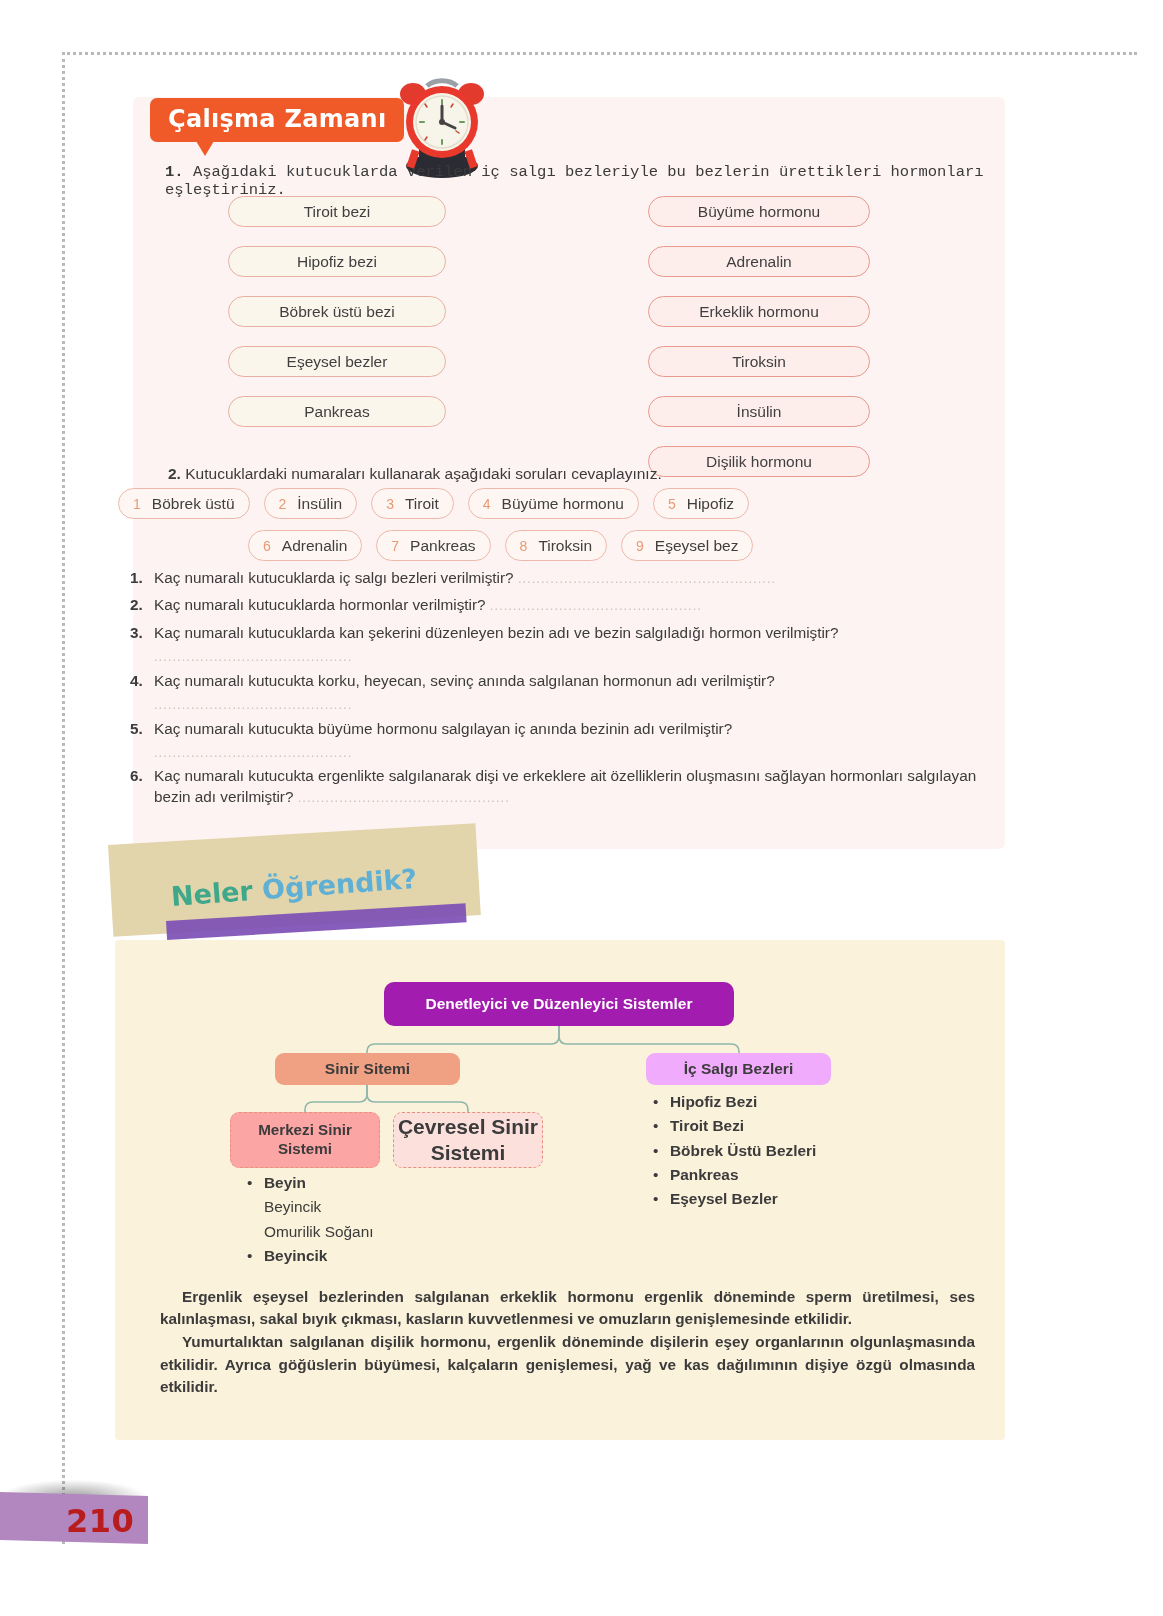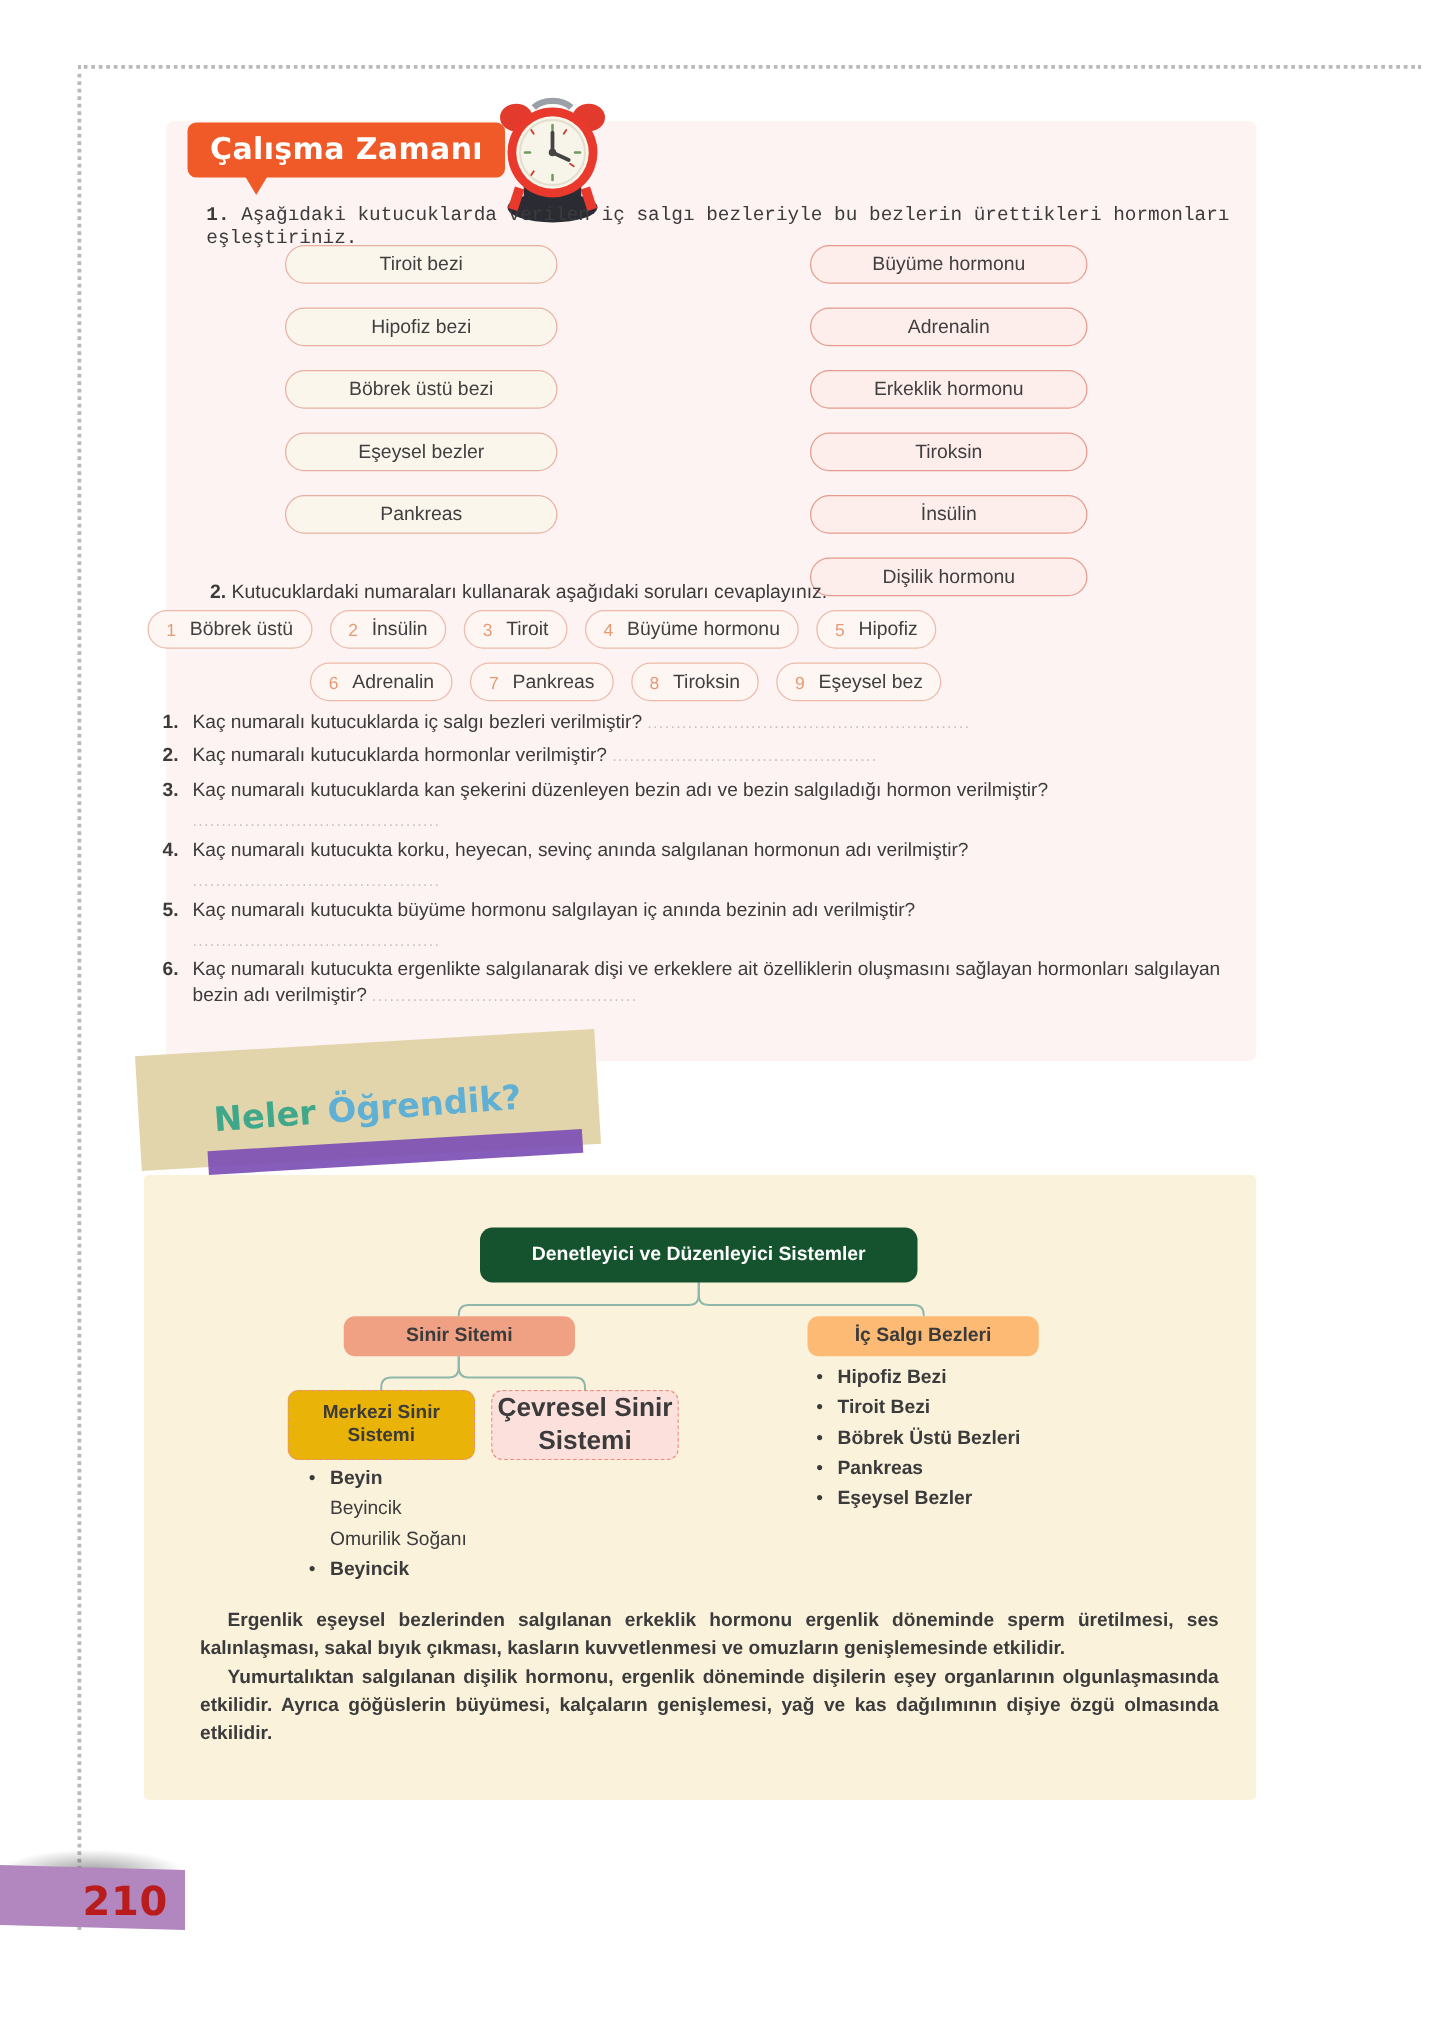--- a/index.html
+++ b/index.html
@@ -176,39 +176,39 @@
   .node{
     position:absolute;
     display:flex; align-items:center; justify-content:center;
     text-align:center;
     font-weight:bold;
     box-sizing:border-box;
     white-space:nowrap;
   }
   #node-root{
     left:269px; top:42px; width:350px; height:44px;
-    background:#14532d; color:#ffffff;
+    background:#a21caf; color:#ffffff;
     border-radius:10px;
     font-size:15.5px;
   }
   #node-sinir{
     left:160px; top:113px; width:185px; height:32px;
     background:#f0a184; color:#3b3b3b;
     border-radius:9px;
     font-size:15.5px;
   }
   #node-salgi{
     left:531px; top:113px; width:185px; height:32px;
-    background:#fdba74; color:#3b3b3b;
+    background:#f0abfc; color:#3b3b3b;
     border-radius:9px;
     font-size:15.5px;
   }
   #node-merkezi{
     left:115px; top:172px; width:150px; height:56px;
-    background:#eab308; border:1.8px dashed #e98f7d;
+    background:#fca5a5; border:1.8px dashed #e98f7d;
     border-radius:9px; font-size:15.2px;
     flex-direction:column; line-height:1.22;
   }
   #node-cevresel{
     left:278px; top:172px; width:150px; height:56px;
     background:#fbe0dc; border:1.8px dashed #e98f7d;
     border-radius:9px; font-size:21px;
     flex-direction:column; line-height:1.22;
   }
 

